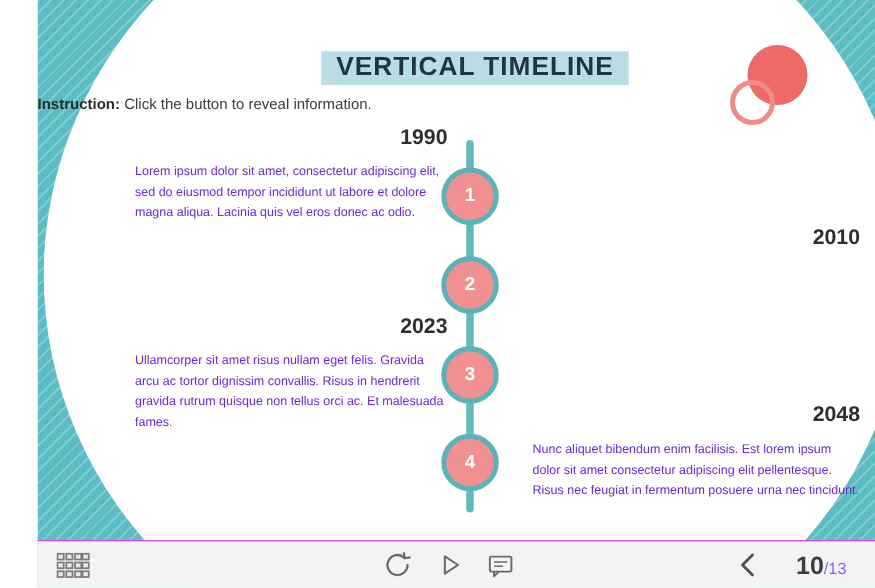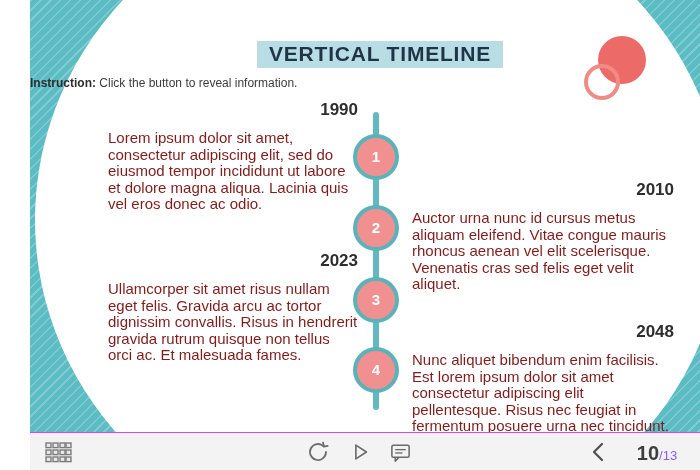--- a/index.html
+++ b/index.html
@@ -58,24 +58,24 @@
     text-align:center; line-height:38px; cursor:pointer;
   }
   .m1 { top:134px; } .m2 { top:205px; } .m3 { top:277px; } .m4 { top:347px; }
 
   .block { position:absolute; }
   .block h2 {
     font-size:17px; font-weight:bold; color:#2e2e2e;
     text-align:right; margin-bottom:10px;
   }
   .block p {
-    font-size:15px; line-height:16.6px; color:#7f1d1d; text-align:left;
+    font-size:10px; line-height:16.6px; color:#6d28d9; text-align:left;
   }
   .b-left  { left:78px;  width:250px; }
-  .b-right { left:382px; width:262px; }
+  .b-right { left:396px; width:262px; }
   .b1 { top:100px; } .b2 { top:180px; } .b3 { top:251px; } .b4 { top:322px; }
 
   
   .playerbar {
     position:absolute; left:0; top:432px; width:700px; height:38px;
     background:#f3f3f3; border-top:1px solid #d946ef;
   }
   .pbtn { position:absolute; top:0; height:38px; display:flex; align-items:center; justify-content:center; cursor:pointer; }
   .pbtn svg { display:block; }
   .btn-menu    { left:10px;  width:36px; }
@@ -114,21 +114,20 @@
   <div class="marker m3">3</div>
   <div class="marker m4">4</div>
 
   <div class="block b-left b1">
     <h2>1990</h2>
     <p>Lorem ipsum dolor sit amet, consectetur adipiscing elit, sed do eiusmod tempor incididunt ut labore et dolore magna aliqua. Lacinia quis vel eros donec ac odio.</p>
   </div>
 
   <div class="block b-right b2">
     <h2>2010</h2>
-    <p>Auctor urna nunc id cursus metus aliquam eleifend. Vitae congue mauris rhoncus aenean vel elit scelerisque. Venenatis cras sed felis eget velit aliquet.</p>
   </div>
 
   <div class="block b-left b3">
     <h2>2023</h2>
     <p>Ullamcorper sit amet risus nullam eget felis. Gravida arcu ac tortor dignissim convallis. Risus in hendrerit gravida rutrum quisque non tellus orci ac. Et malesuada fames.</p>
   </div>
 
   <div class="block b-right b4">
     <h2>2048</h2>
     <p>Nunc aliquet bibendum enim facilisis. Est lorem ipsum dolor sit amet consectetur adipiscing elit pellentesque. Risus nec feugiat in fermentum posuere urna nec tincidunt.</p>

